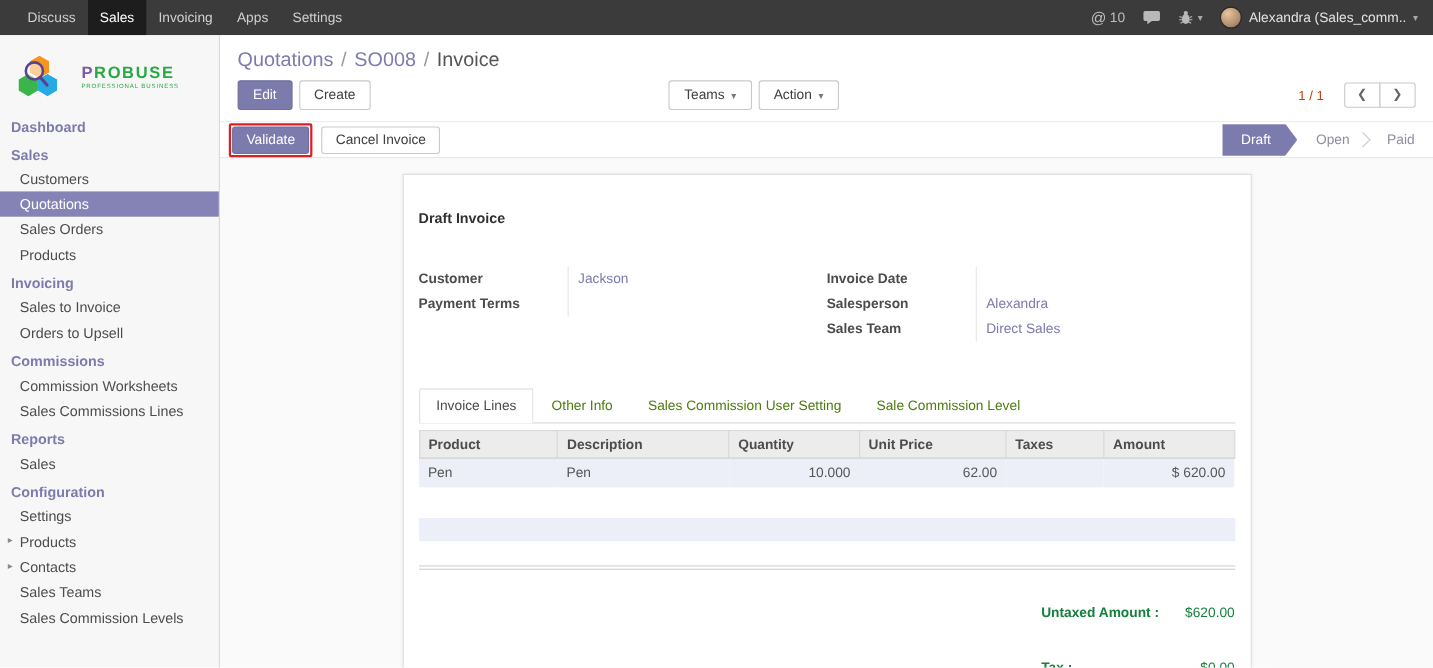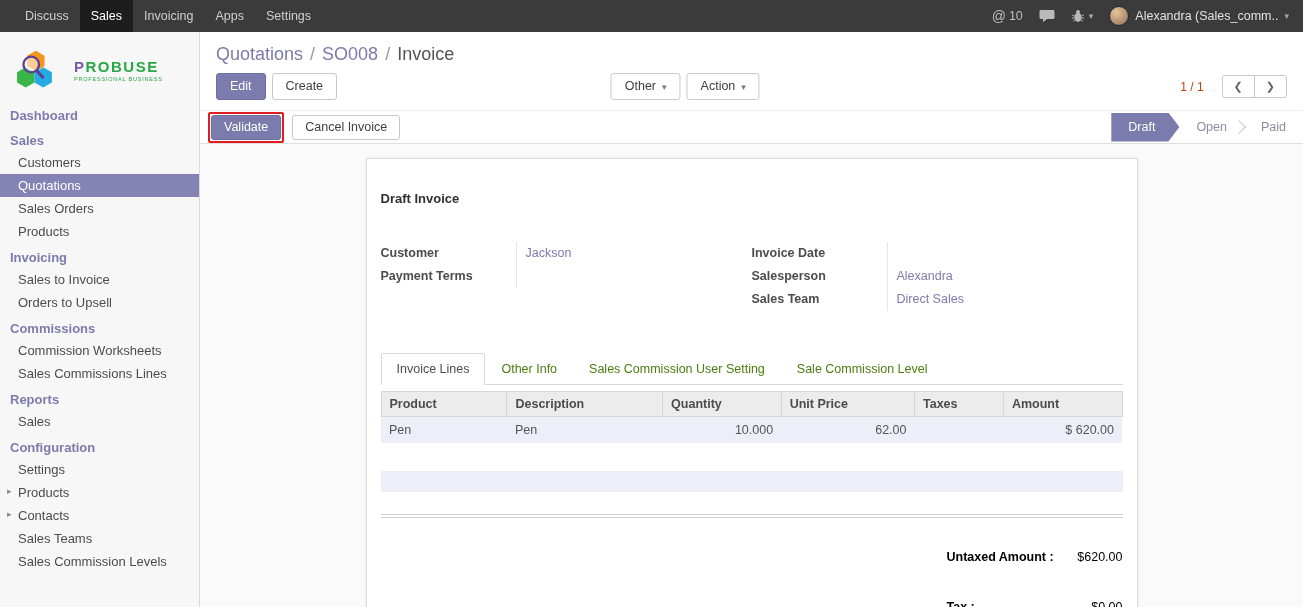--- a/index.html
+++ b/index.html
@@ -140,21 +140,21 @@
     background:#ececec; border:1px solid #d6d6d6; font-weight:bold; text-align:left;
     padding:5px 8px; font-size:12.5px; color:#4c4c4c;
   }
   table.lines td { background:#eceef8; padding:6px 8px; font-size:12.5px; color:#555; }
   td.num { text-align:right; }
 
   .stripe { margin-top:28px; height:21px; background:#eceef8; }
   .double-line { margin-top:22px; height:4px; border-top:1px solid #cfcfcf; border-bottom:1px solid #cfcfcf; }
 
   .totals { margin-top:28px; width:176px; margin-left:auto; }
-  .t-row { display:flex; justify-content:space-between; align-items:baseline; padding:4px 0; font-size:12.5px; color:#000000;margin-top:28px; }
+  .t-row { display:flex; justify-content:space-between; align-items:baseline; padding:4px 0; font-size:12.5px; color:#15803d;margin-top:28px; }
   .t-label { font-weight:bold; }
   .t-row.total { border-top:1px solid #b9b9b9; margin-top:3px; padding-top:7px; color:#333; }
   .t-row.total .t-label { font-size:15px; }
   .t-row.total .t-val { font-size:14px; font-weight:bold; }
 </style>
 </head>
 <body>
 
 <div class="topbar">
   <div class="topbar-left">
@@ -245,21 +245,21 @@
     <div class="breadcrumb-row">
       <span class="bc-link">Quotations</span><span class="bc-sep">/</span><span class="bc-link">SO008</span><span class="bc-sep">/</span><span class="bc-current">Invoice</span>
     </div>
 
     <div class="controls">
       <div class="left">
         <button class="btn primary">Edit</button>
         <button class="btn">Create</button>
       </div>
       <div class="center">
-        <button class="btn"><span>Other</span><span class="caret">▾</span></button>
+        <button class="btn"><span>Teams</span><span class="caret">▾</span></button>
         <button class="btn"><span>Action</span><span class="caret">▾</span></button>
       </div>
       <div class="right">
         <span class="pager-count">1 / 1</span>
         <div class="btn-group">
           <button class="btn"><span>❮</span></button>
           <button class="btn"><span>❯</span></button>
         </div>
       </div>
     </div>

